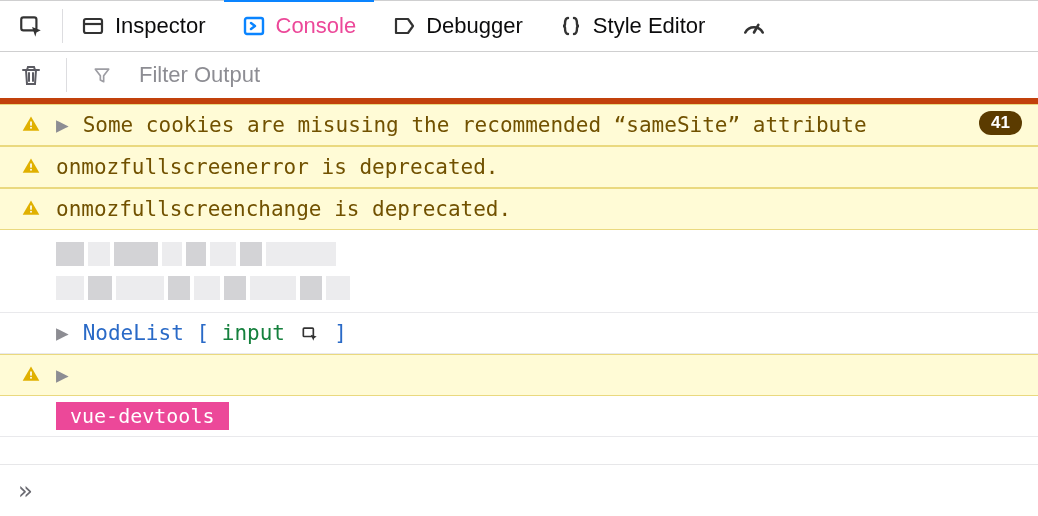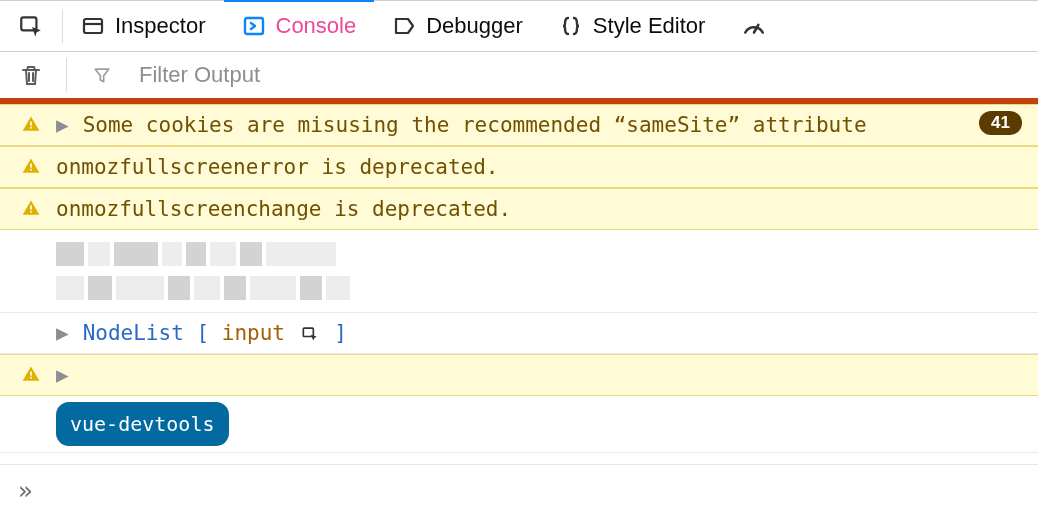--- a/index.html
+++ b/index.html
@@ -34,25 +34,25 @@
   .badge { flex:none; background:#5b3b00; color:#fff; border-radius:12px; padding:0 12px; font-size:17px; line-height:24px; font-weight:600; font-family:-apple-system, sans-serif; }
   .msg-row.log { background:#fff; }
 
   .redacted { display:flex; flex-direction:column; gap:10px; padding:2px 0; }
   .redacted-line { height:24px; display:flex; gap:4px; }
   .rb { background:#d3d3d6; }
   .rb.light { background:#ececee; }
 
   .nodelist .kw { color:#2a6ac7; }
   .nodelist .br { color:#2a6ac7; }
-  .nodelist .elem { color:#a16207; }
+  .nodelist .elem { color:#15803d; }
   .pick-sm { display:inline-flex; vertical-align:middle; margin:0 2px; }
 
   .vuebar { display:inline-flex; font-family: Menlo, monospace; font-size:20px; }
-  .vuebar .seg1 { background:#0369a1; color:#fff; padding:8px 14px;border-radius:13px; }
+  .vuebar .seg1 { background:#ec4899; color:#fff; padding:0 14px; }
   .vuebar .seg2 { background:#19b37a; color:#fff; padding:4px 14px; }
 
   
   .promptbar { height:52px; border-top:1px solid #e7e7e9; display:flex; align-items:center; padding:0 18px; color:#6b6b72; font-size:24px; font-family: Menlo, monospace; }
 </style>
 </head>
 <body>
 
 <div class="devtools">
 

